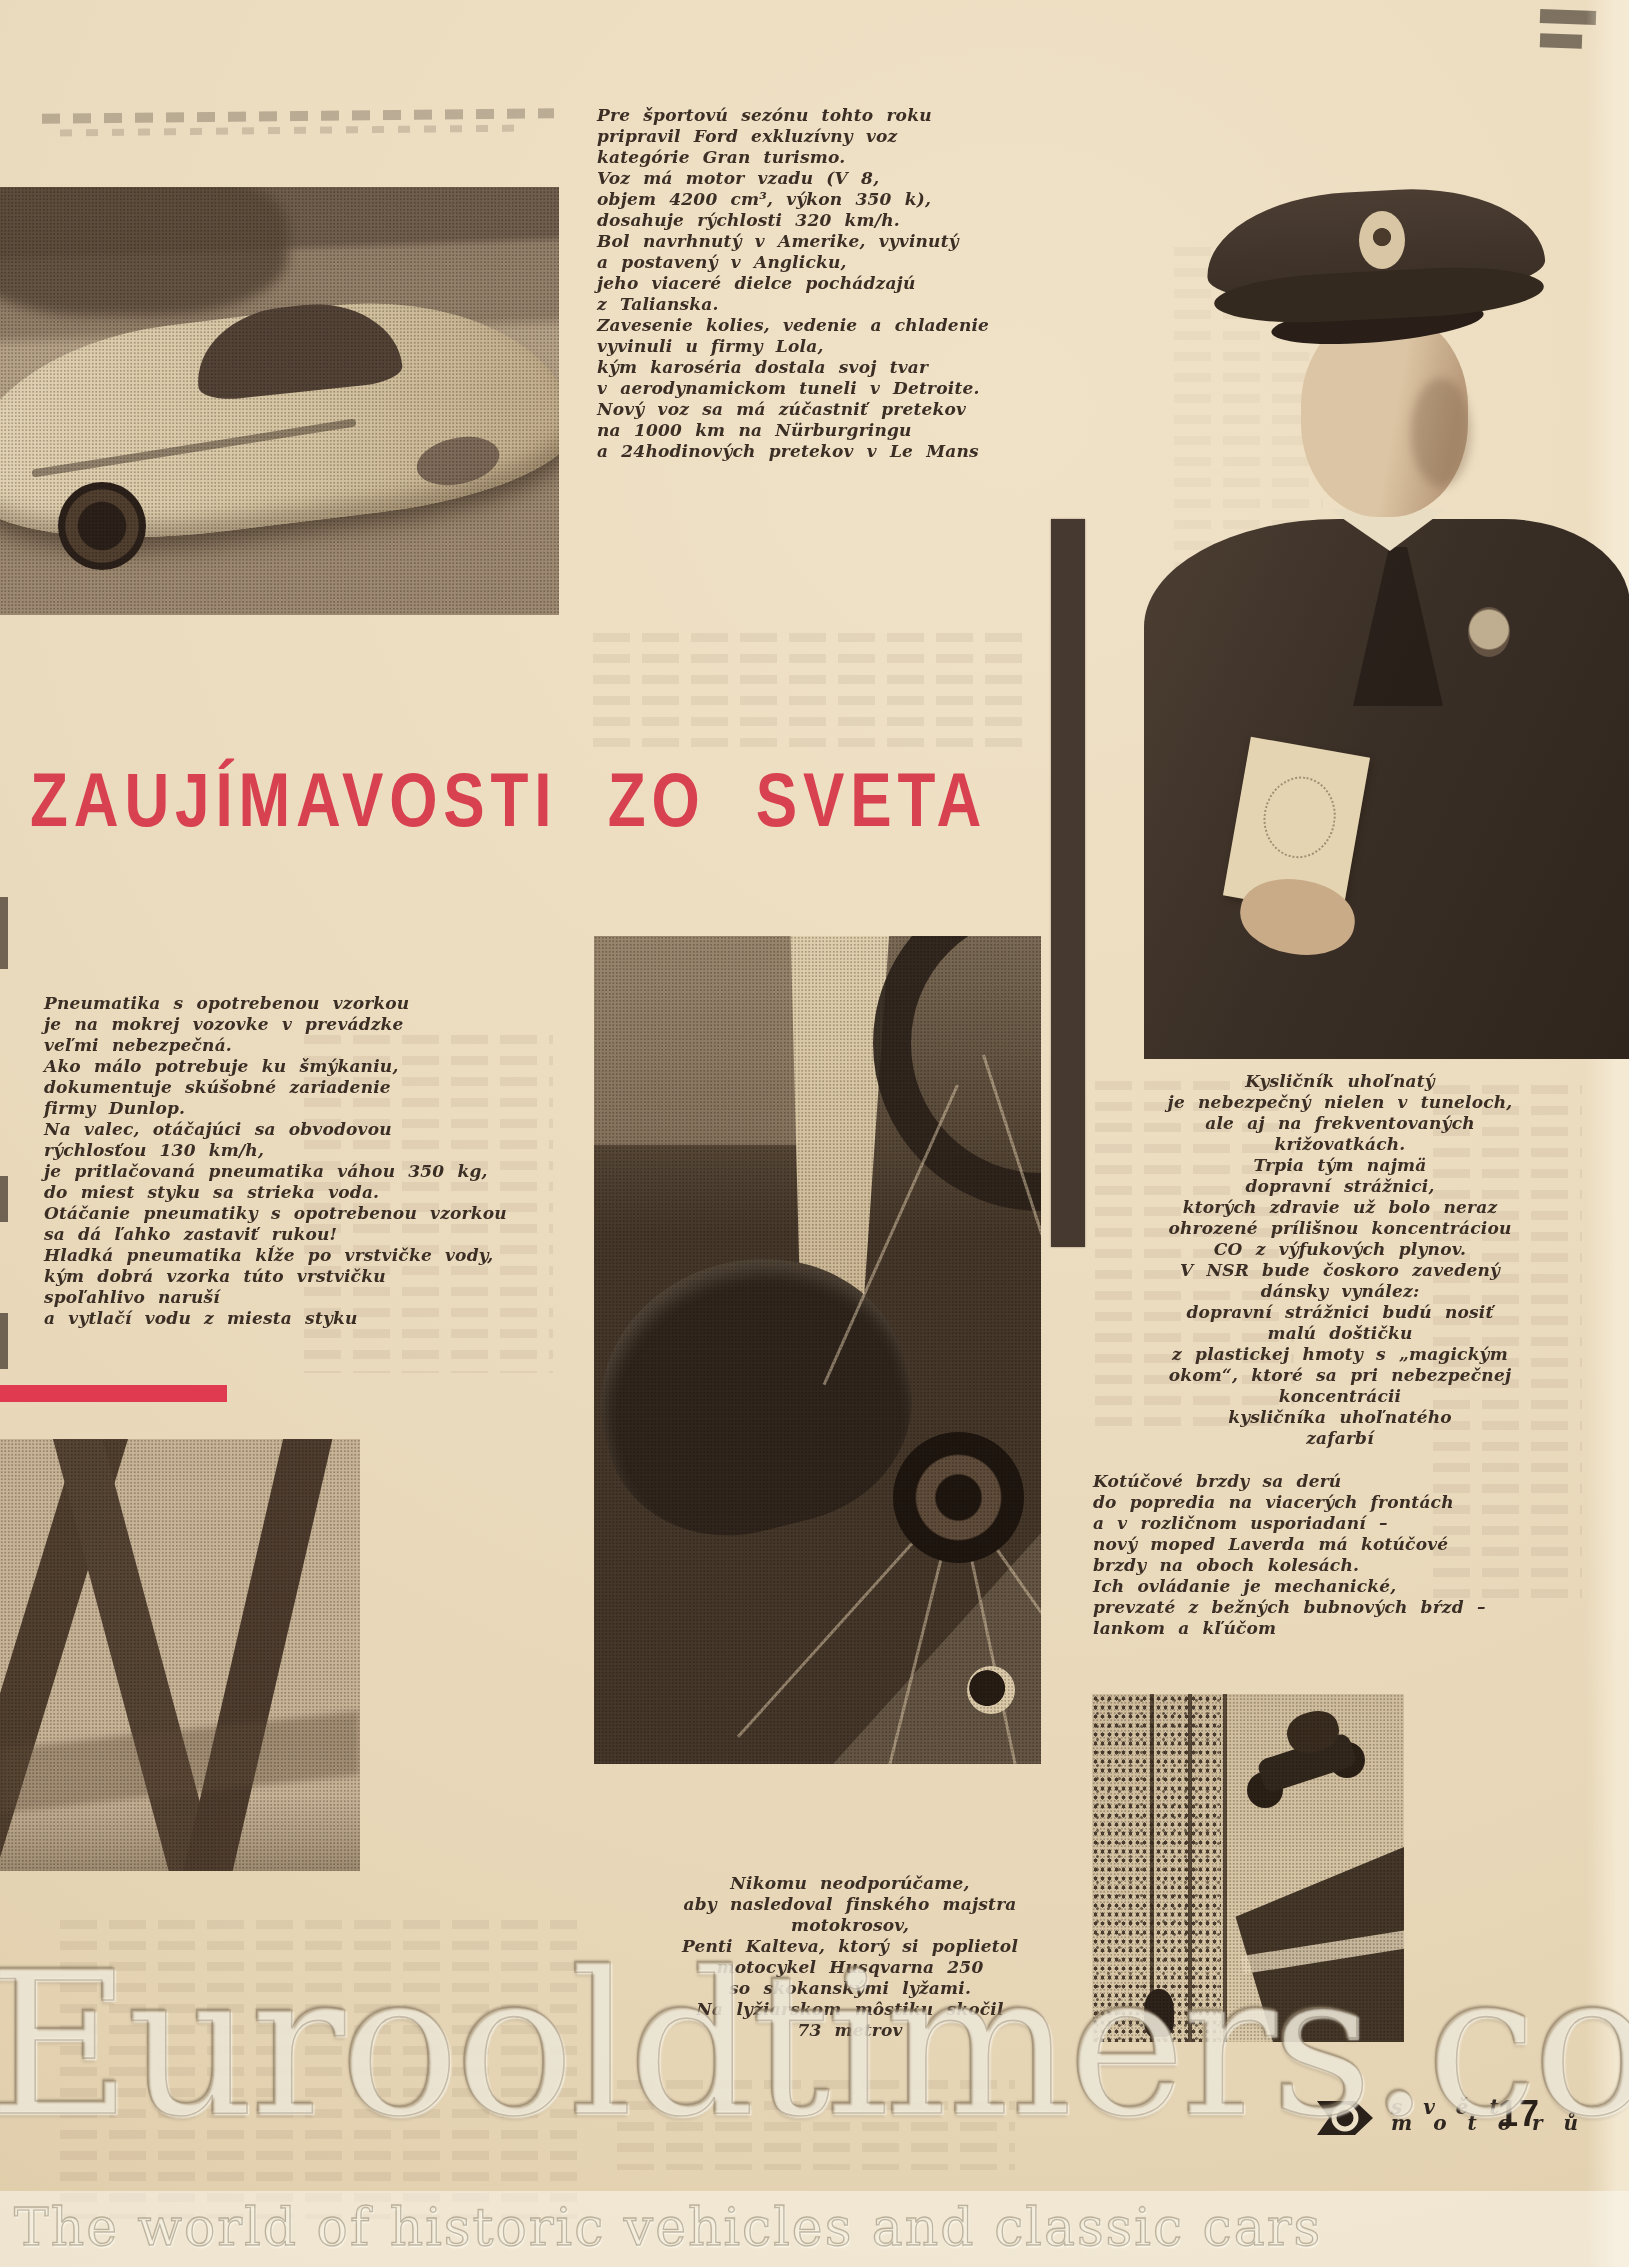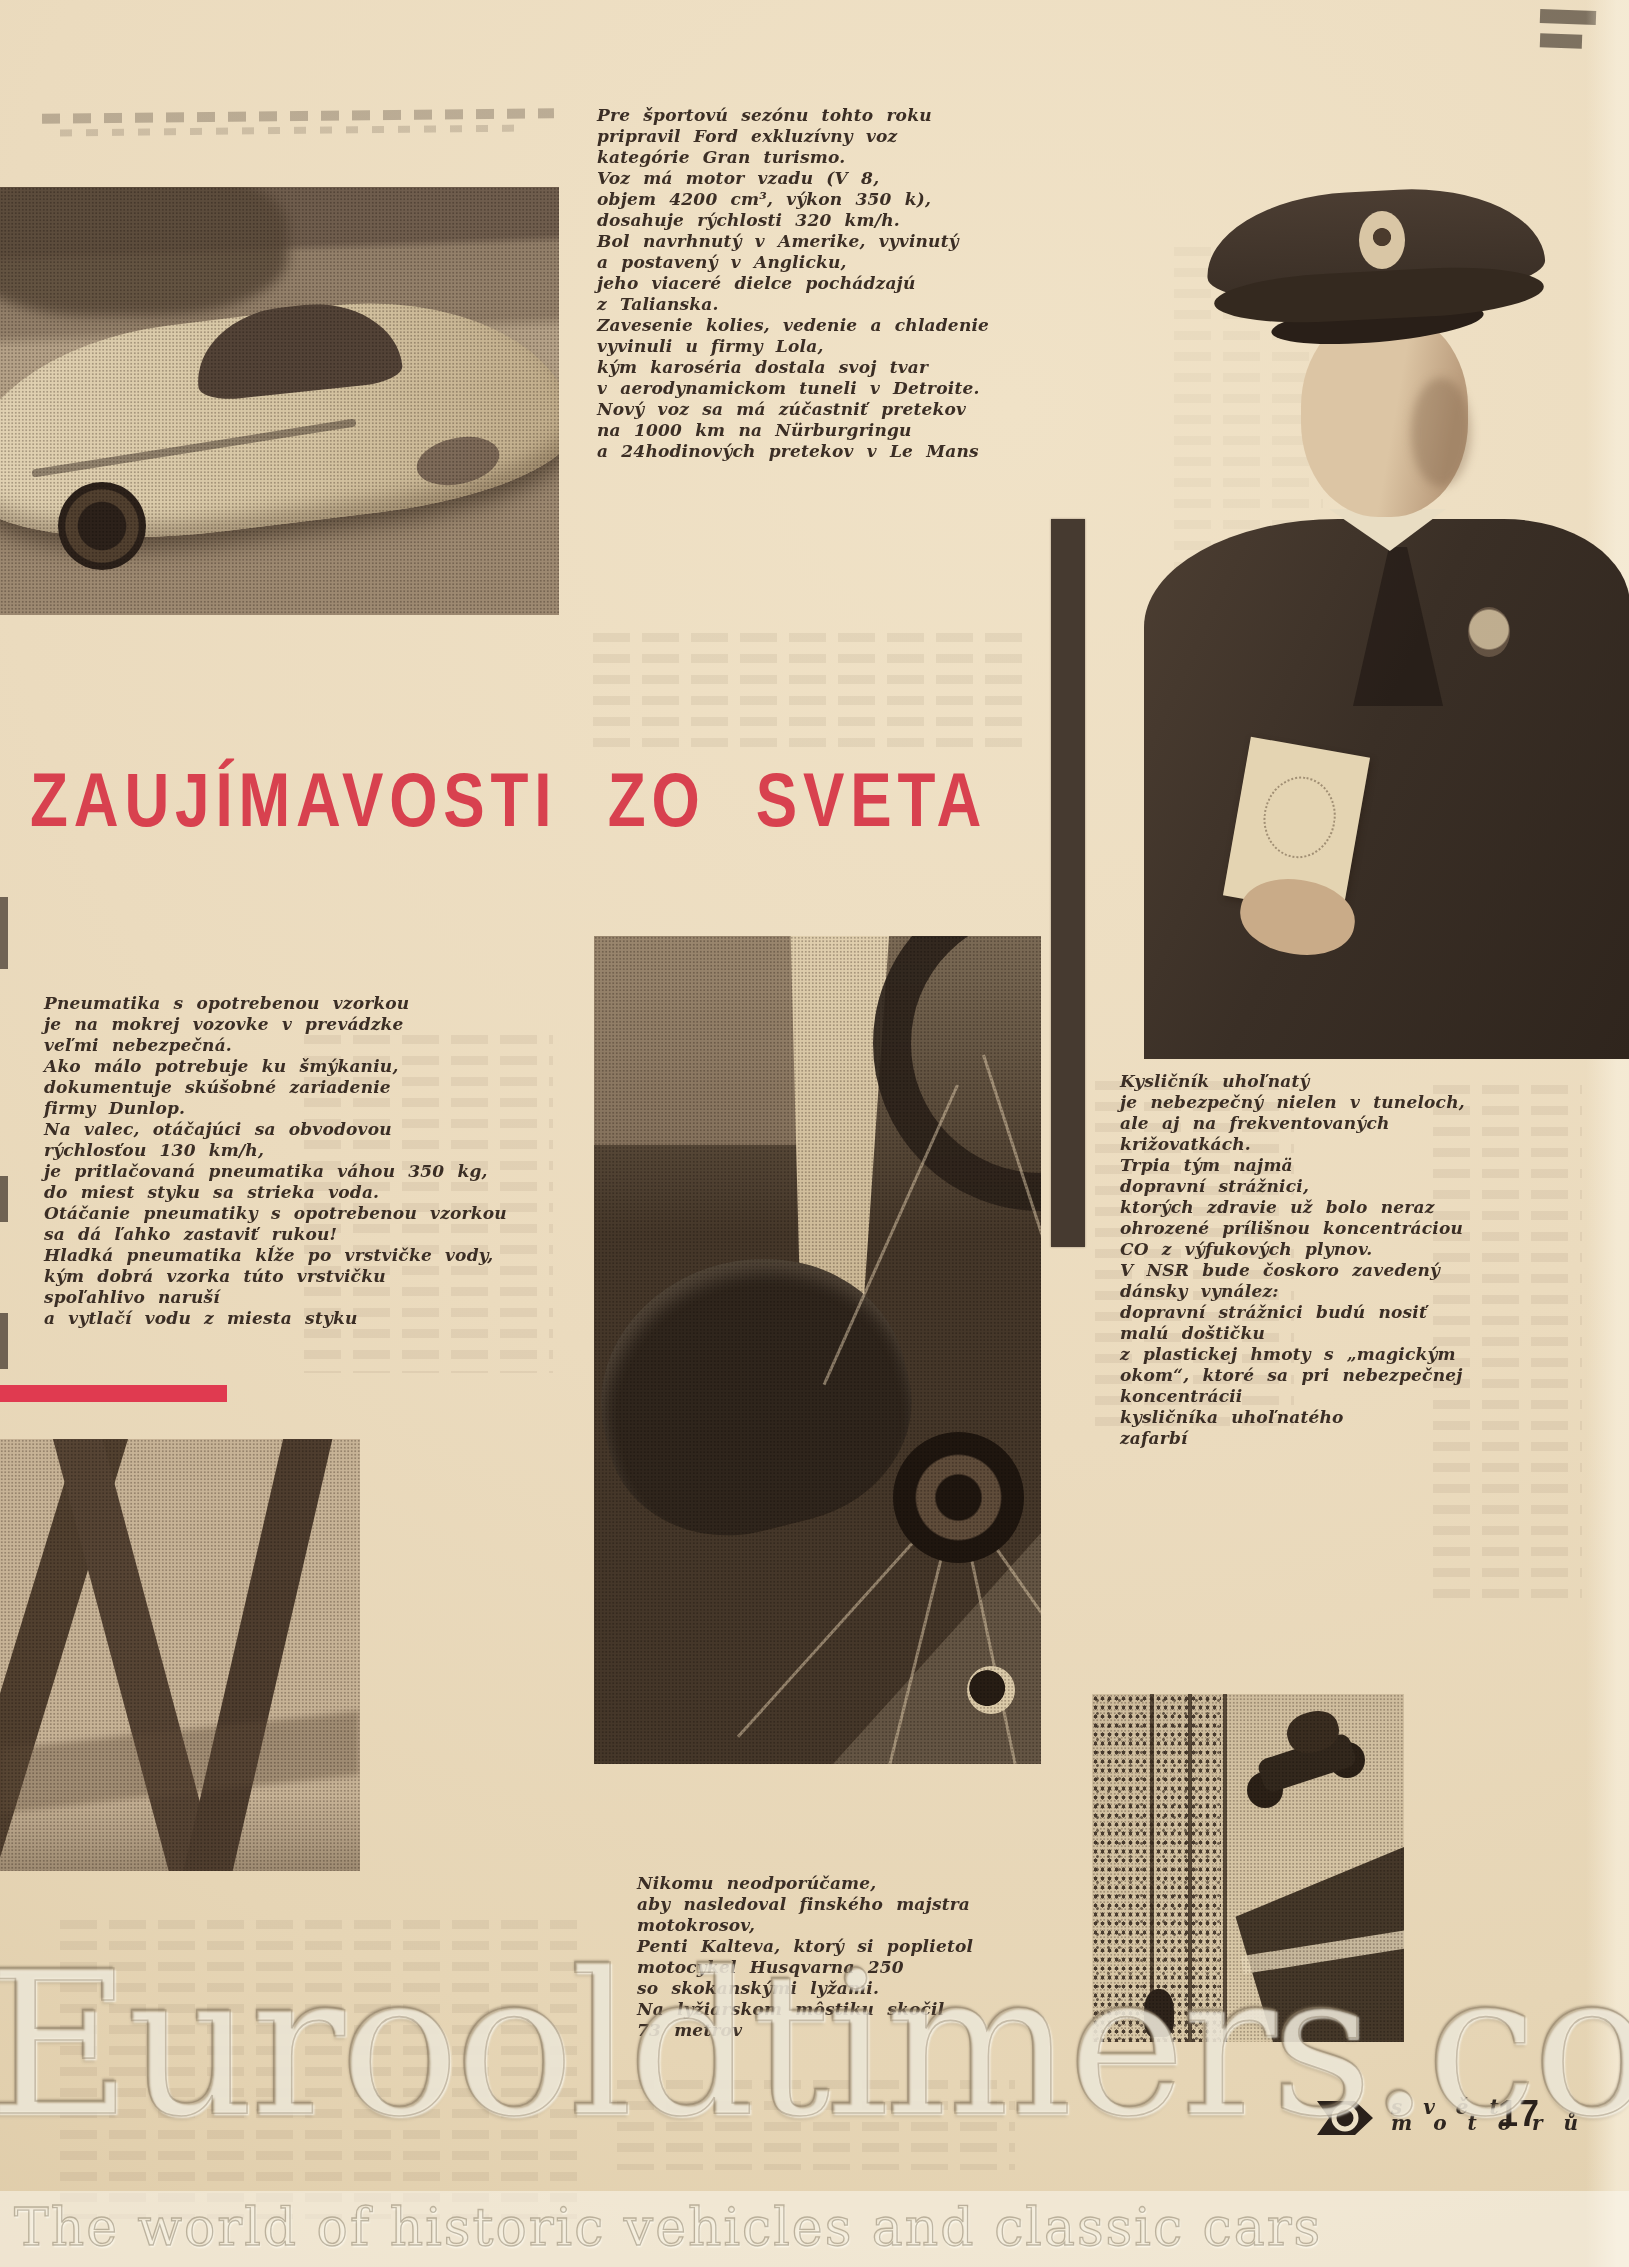--- a/index.html
+++ b/index.html
@@ -12,21 +12,21 @@
   .abs{position:absolute;}
   
   .cap{
     position:absolute;
     font:italic 700 17px/21px "DejaVu Serif", serif;
     color:#3b2e25;
     word-spacing:7px;
     letter-spacing:0.2px;
     white-space:pre-line;
   }
-  .cap.right{text-align:left;font-style:italic;}
+  .cap.right{text-align:center;font-style:italic;}
   
   #main-title{
     position:absolute;left:30px;top:756px;width:1005px;height:92px;
     font-family:"Liberation Sans", sans-serif;
     font-weight:700;font-size:64px;letter-spacing:6px;word-spacing:28px;
     color:#d8414f;
     transform:scale(.97,1.18);transform-origin:left top;
     white-space:nowrap;
   }
   
@@ -285,20 +285,28 @@
     <div class="wh-spoke" style="left:362px;top:557px;transform:rotate(-12deg);"></div>
     <div class="wh-spoke" style="left:362px;top:557px;transform:rotate(14deg);"></div>
     <div class="wh-spoke" style="left:362px;top:557px;transform:rotate(42deg);"></div>
     <div class="wh-spoke" style="left:362px;top:149px;transform:rotate(24deg);"></div>
     <div class="wh-spoke" style="left:388px;top:119px;transform:rotate(-18deg);"></div>
     <div class="abs" id="wh-hub"></div>
     <div class="abs" id="wh-glint"></div>
     <div class="abs" id="wh-logo-circle"></div>
   </div>
 
+  <div class="cap" style="left:1093px;top:1471px;width:478px;">Kotúčové brzdy sa derú
+do popredia na viacerých frontách
+a v rozličnom usporiadaní –
+nový moped Laverda má kotúčové
+brzdy na oboch kolesách.
+Ich ovládanie je mechanické,
+prevzaté z bežných bubnových bŕzd –
+lankom a kľúčom</div>
 
   <div class="photo" id="photo-moto">
     <div class="abs" id="mx-trees"></div>
     <div class="mx-trunk" style="left:58px;"></div>
     <div class="mx-trunk" style="left:96px;"></div>
     <div class="mx-trunk" style="left:131px;"></div>
     <div class="abs" id="mx-ramp"></div>
     <div class="abs" id="mx-ramp-snow"></div>
     <div class="abs" id="mx-bike-w1"></div>
     <div class="abs" id="mx-bike-w2"></div>

